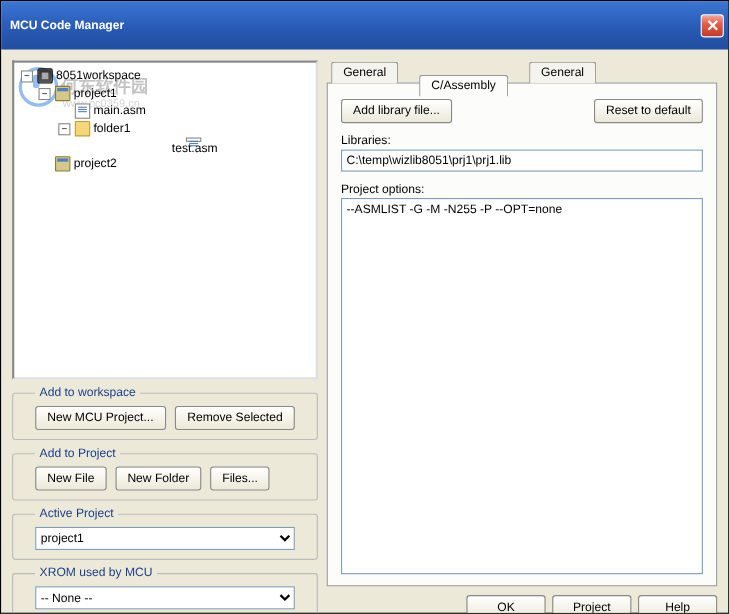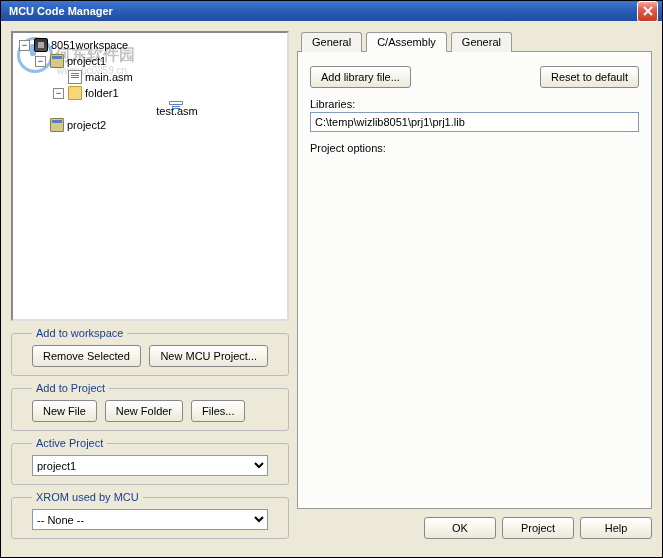--- a/index.html
+++ b/index.html
@@ -1,18 +1,18 @@
 <!DOCTYPE html>
 <html><head>
 <meta charset="utf-8">
 <style>
 * { box-sizing: border-box; font-family: Tahoma, sans-serif; font-size: 11px; }
 body { margin: 0; background: #ece9d8; width: 663px; height: 558px; border: 1px solid #000; overflow: hidden; }
 
-.titlebar { height: 20px; background: linear-gradient(#3b77d3, #2a5db8 50%, #1f4da0); display: flex; align-items: center; padding: 0 4px; color: #fff; font-weight: bold; }
+.titlebar { height: 44px; background: linear-gradient(#3b77d3, #2a5db8 50%, #1f4da0); display: flex; align-items: center; padding: 0 4px; color: #fff; font-weight: bold; }
 .titlebar-text { flex: 1; padding-left: 4px; }
 .close-btn { width: 21px; height: 21px; background: linear-gradient(#f5a79a, #e45d48 40%, #c13b26); border: 1px solid #fff; border-radius: 3px; display: flex; align-items: center; justify-content: center; color: #fff; font-weight: bold; font-size: 13px; cursor: pointer; }
 
 .content { display: flex; padding: 10px; gap: 8px; height: calc(100% - 28px); }
 
 .left-col { width: 278px; display: flex; flex-direction: column; }
 .right-col { flex: 1; display: flex; flex-direction: column; }
 
 .tree-box { flex: 1; background: #fff; border: 2px inset #ddd; padding: 4px; overflow: auto; position: relative; }
 
@@ -42,22 +42,22 @@
 fieldset { border: 1px solid #bbb; border-radius: 3px; margin: 6px 0 0 0; padding: 6px 20px 8px; }
 legend { color: #1a3e8c; padding: 0 4px; }
 
 .btn { background: linear-gradient(#fff, #ece9d8); border: 1px solid #888; border-radius: 3px; padding: 3px 10px; cursor: pointer; min-height: 22px; }
 .btn-row { display: flex; gap: 8px; }
 .btn-row.space { justify-content: space-between; }
 
 select { width: 100%; height: 21px; background: #fff; border: 1px solid #7f9db9; }
 
 .tabs { display: flex; padding-left: 4px; position: relative; top: 1px; z-index: 2; }
-.tab { padding: 3px 10px; border: 1px solid #999; border-bottom: none; background: #f4f3ee; border-radius: 3px 3px 0 0; margin-right: 4px; cursor: pointer; }
-.tab.active { background: #fcfcfa; border-bottom: 1px solid #fcfcfa; position: relative; top: 0; }
+.tab { padding: 3px 10px; border: 1px solid #999; border-bottom: none; background: #f4f3ee; border-radius: 3px 3px 0 0; margin-right: 19px; cursor: pointer; }
+.tab.active { background: #fcfcfa; border-bottom: 1px solid #fcfcfa; position: relative; top: 12px; }
 
 .tab-panel { flex: 1; border: 1px solid #999; background: #fcfcfa; padding: 14px 12px 10px; display: flex; flex-direction: column; }
 
 .field-label { margin-top: 10px; margin-bottom: 2px; }
 .text-input { width: 100%; height: 20px; border: 1px solid #7f9db9; background: #fff; padding: 2px 4px; }
 .textarea { flex: 1; border: 1px solid #7f9db9; background: #fff; padding: 4px; min-height: 100px; }
 
 .dialog-buttons { display: flex; justify-content: flex-end; gap: 6px; padding-top: 8px; }
 .dialog-buttons .btn { min-width: 72px; }
 </style>
@@ -111,22 +111,22 @@
           <span style="width:15px"></span>
           <span class="node-icon icon-project"></span>
           <span>project2</span>
         </div>
       </div>
     </div>
 
     <fieldset>
       <legend>Add to workspace</legend>
       <div class="btn-row space">
+        <button class="btn">New MCU Project...</button>
         <button class="btn">Remove Selected</button>
-        <button class="btn">New MCU Project...</button>
       </div>
     </fieldset>
 
     <fieldset>
       <legend>Add to Project</legend>
       <div class="btn-row">
         <button class="btn">New File</button>
         <button class="btn">New Folder</button>
         <button class="btn">Files...</button>
       </div>
@@ -156,20 +156,21 @@
     <div class="tab-panel">
       <div class="btn-row space">
         <button class="btn">Add library file...</button>
         <button class="btn">Reset to default</button>
       </div>
 
       <div class="field-label">Libraries:</div>
       <input class="text-input" value="C:\temp\wizlib8051\prj1\prj1.lib" style="">
 
       <div class="field-label">Project options:</div>
+      <div class="textarea">--ASMLIST -G -M -N255 -P --OPT=none</div>
     </div>
 
     <div class="dialog-buttons">
       <button class="btn">OK</button>
       <button class="btn">Project</button>
       <button class="btn">Help</button>
     </div>
   </div>
 </div>
 

